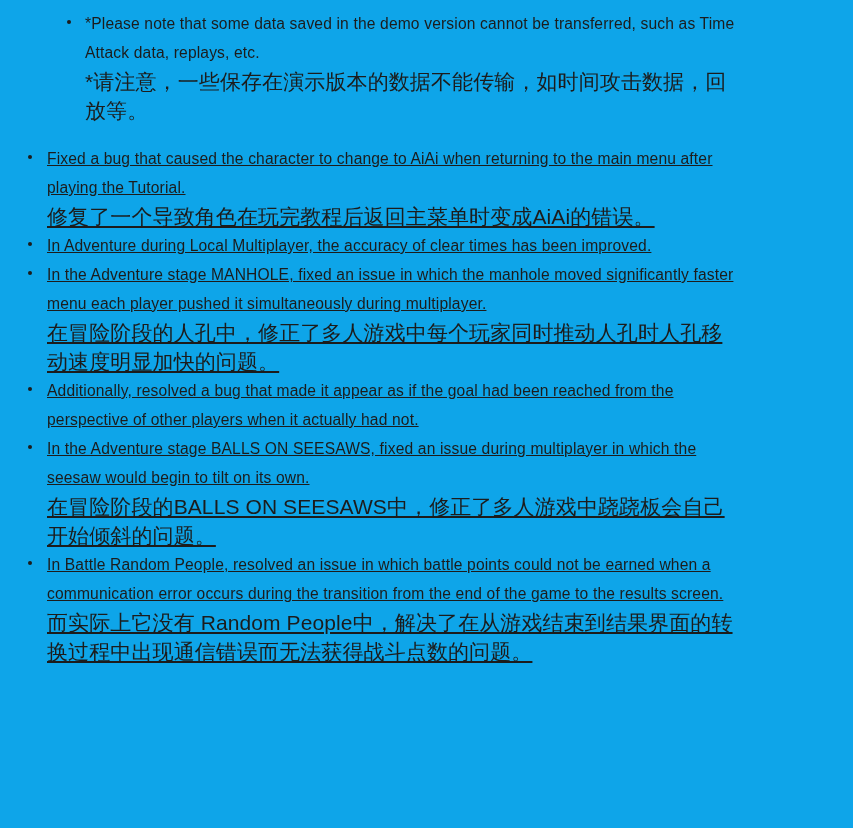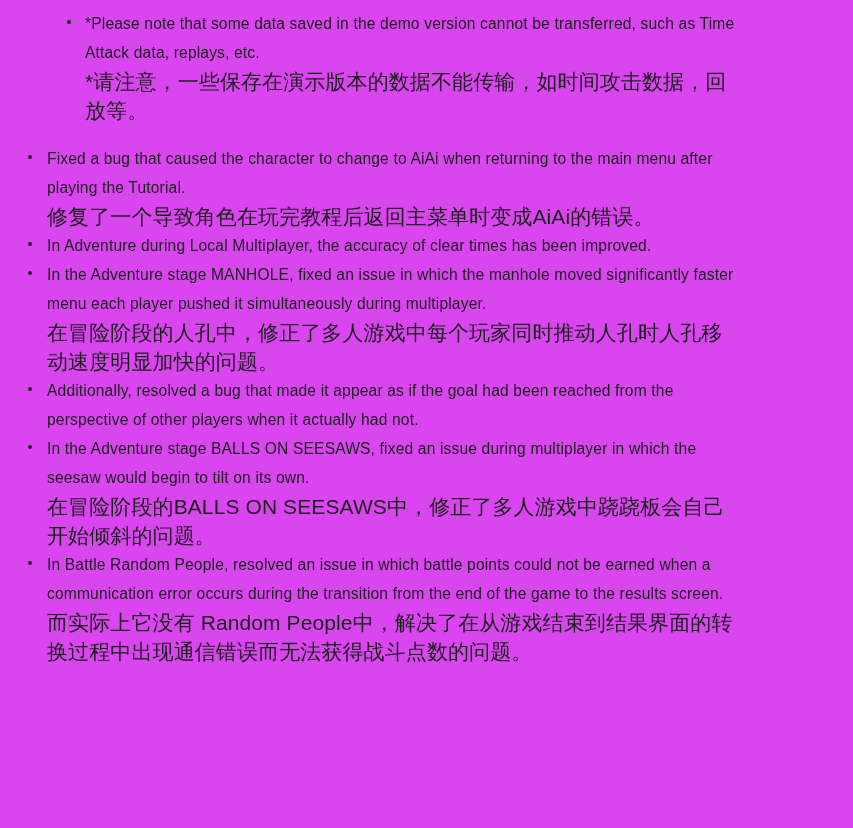--- a/index.html
+++ b/index.html
@@ -14,39 +14,40 @@
     overflow: hidden;
     font-family: "Liberation Sans", "DejaVu Sans", sans-serif;
     color: #1c1c1c;
     -webkit-font-smoothing: antialiased;
   }
 
   .page {
     position: relative;
     width: 853px;
     height: 828px;
-    background: #d946ef;
+    background: #0ea5e9;
     box-sizing: border-box;
     
     padding-top: 9px;
   }
 
   ul.notes {
     list-style: none;
     margin: 0;
     padding: 0;
   }
 
   
   li.note {
     position: relative;
     margin: 0 0 0 0;
     padding: 0 0 0 47px;
     padding-right: 118px;
     box-sizing: border-box;
+    text-decoration: underline;
   }
   li.note + li.note {
   }
 
   li.note > .bullet {
     position: absolute;
     left: 28px;
     top: 11px;
     width: 4px;
     height: 4px;

